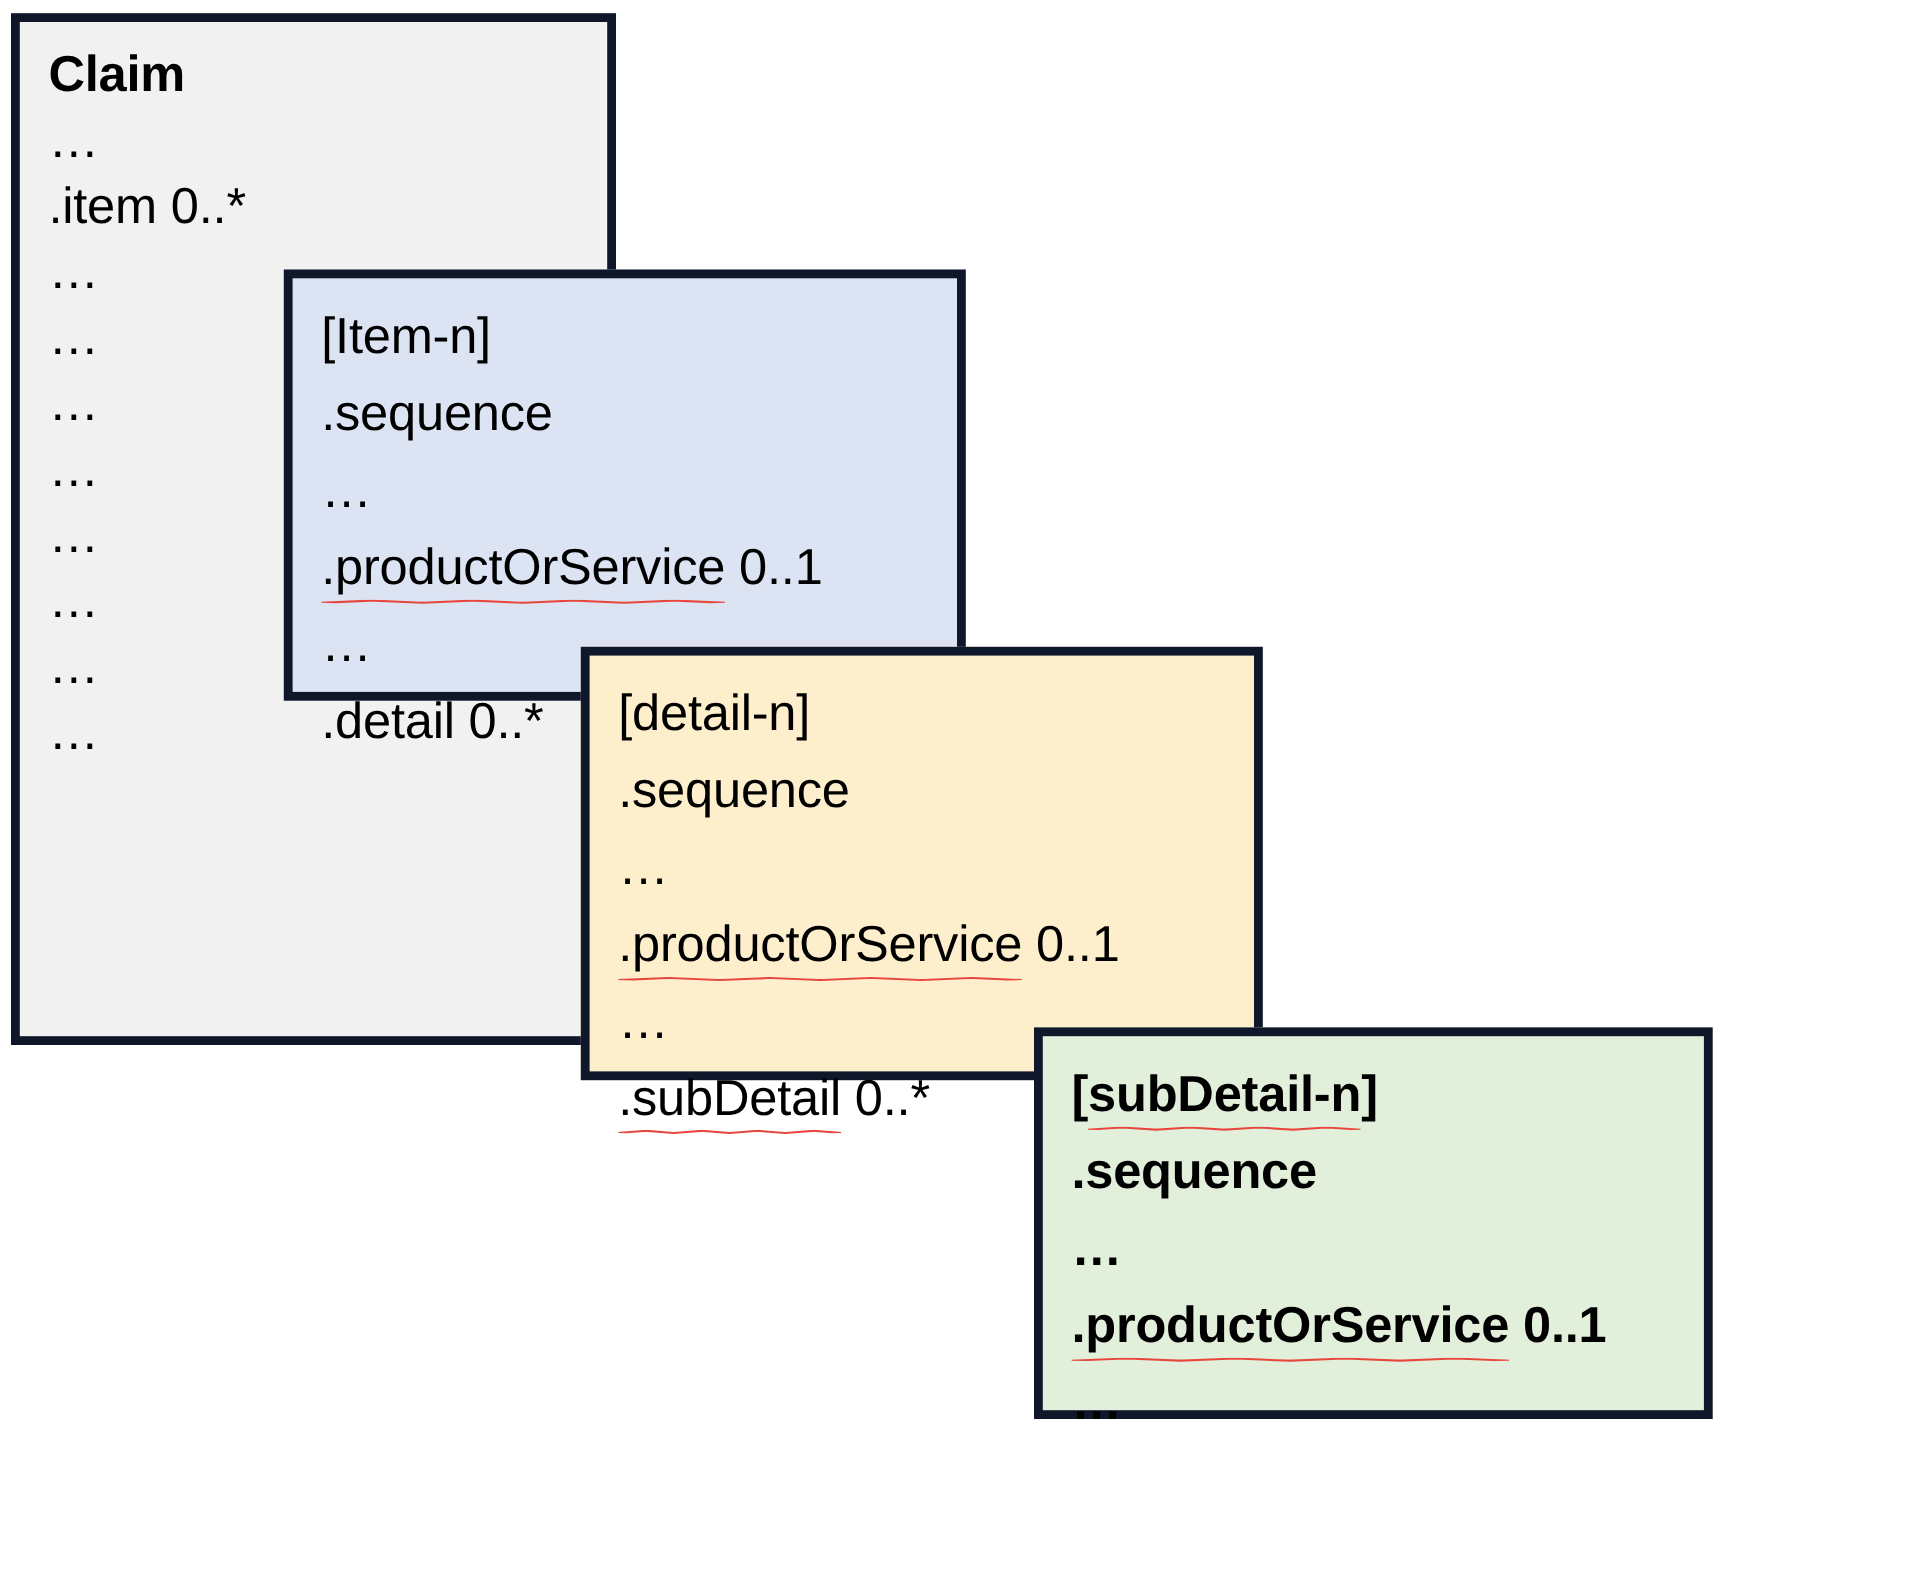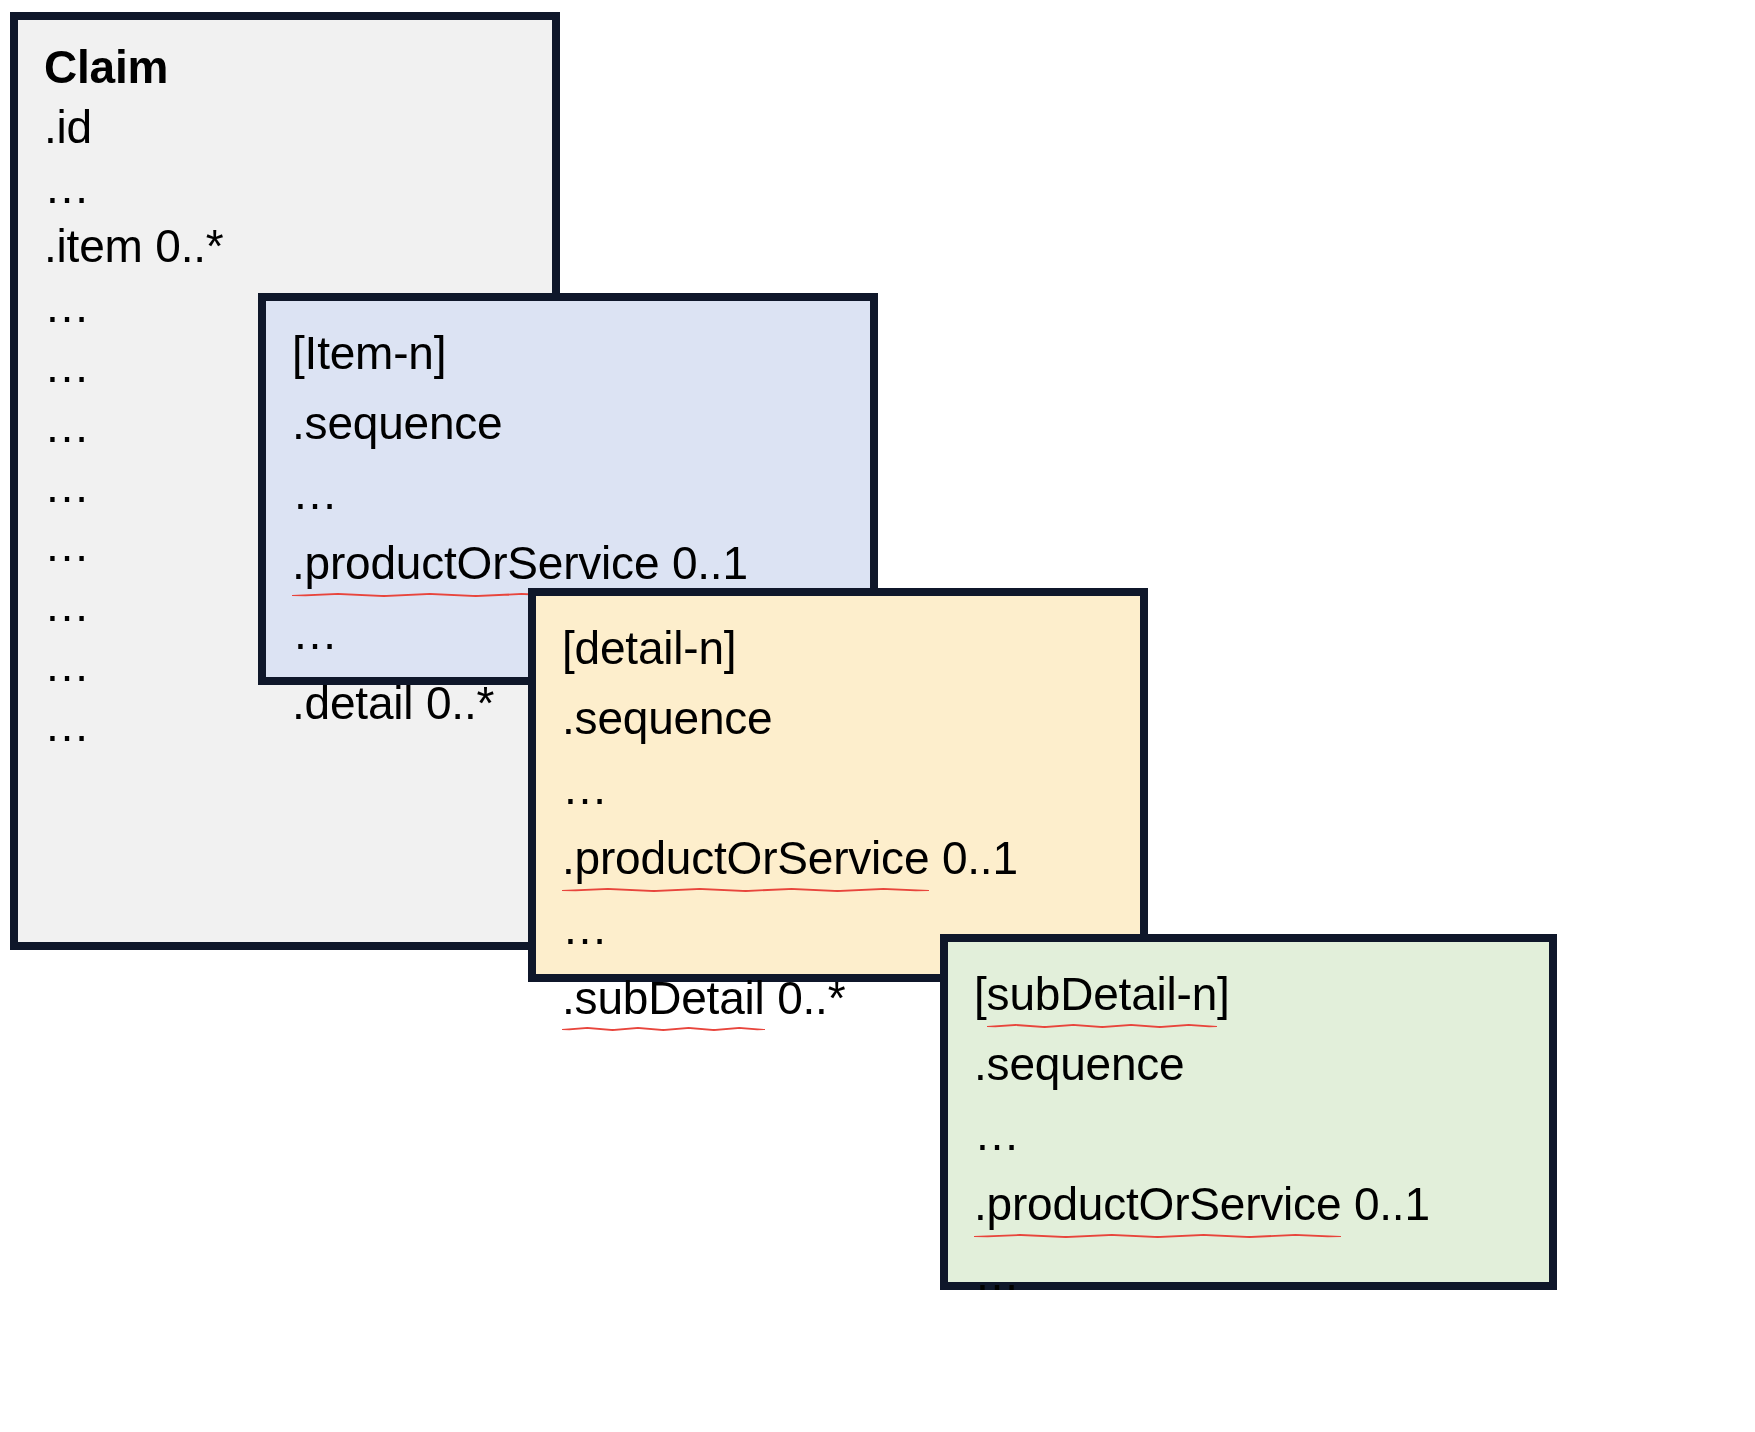--- a/index.html
+++ b/index.html
@@ -74,49 +74,48 @@
     width: 550px;
     height: 938px;
     background: #f1f1f1;
   }
   #box-item {
     left: 258px;
     top: 245px;
     width: 620px;
     height: 392px;
     background: #dce3f3;
-    margin-top: 48px;
   }
   #box-detail {
     left: 528px;
     top: 588px;
     width: 620px;
     height: 394px;
     background: #fdeecc;
   }
   #box-subdetail {
     left: 940px;
     top: 934px;
     width: 617px;
     height: 356px;
     background: #e2efda;
+    font-weight: bold;
   }
   #box-claim .line { line-height: 1.30; }
   #box-item .line,
   #box-detail .line,
   #box-subdetail .line { line-height: 1.52; }
 </style>
 </head>
 <body>
 
 <div id="canvas">
 
   <div class="box" id="box-claim">
     <div class="line title">Claim</div>
-    <div class="line">.id</div>
     <div class="line">…</div>
     <div class="line">.item 0..*</div>
     <div class="line">…</div>
     <div class="line">…</div>
     <div class="line">…</div>
     <div class="line">…</div>
     <div class="line">…</div>
     <div class="line">…</div>
     <div class="line">…</div>
     <div class="line">…</div>

